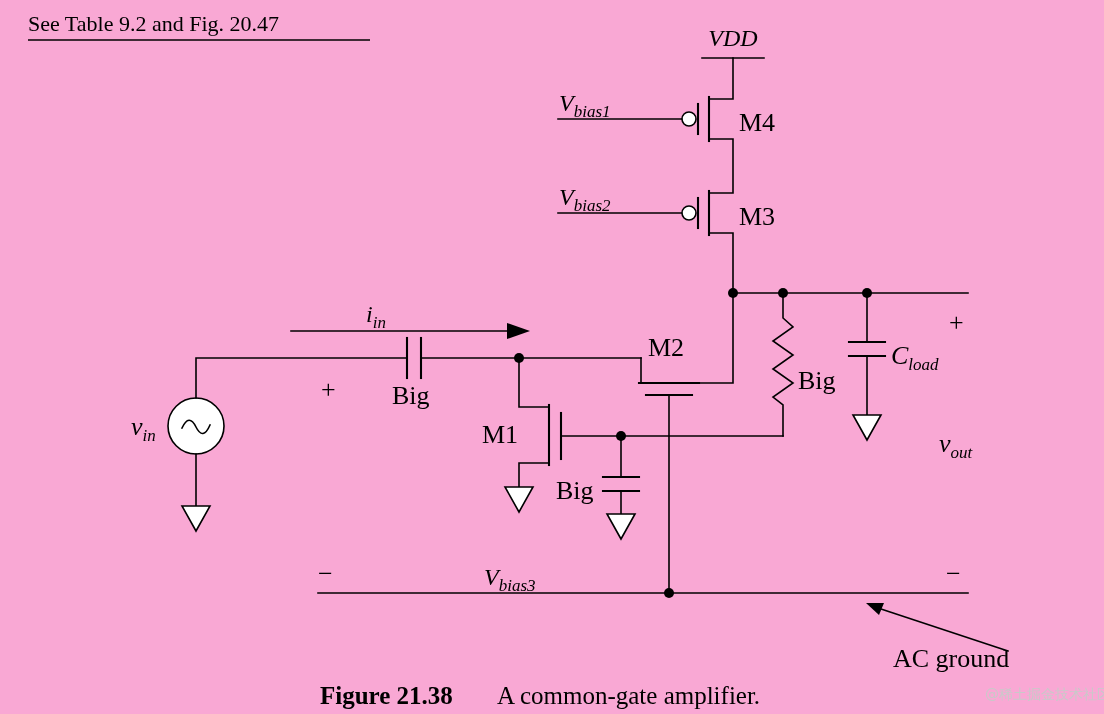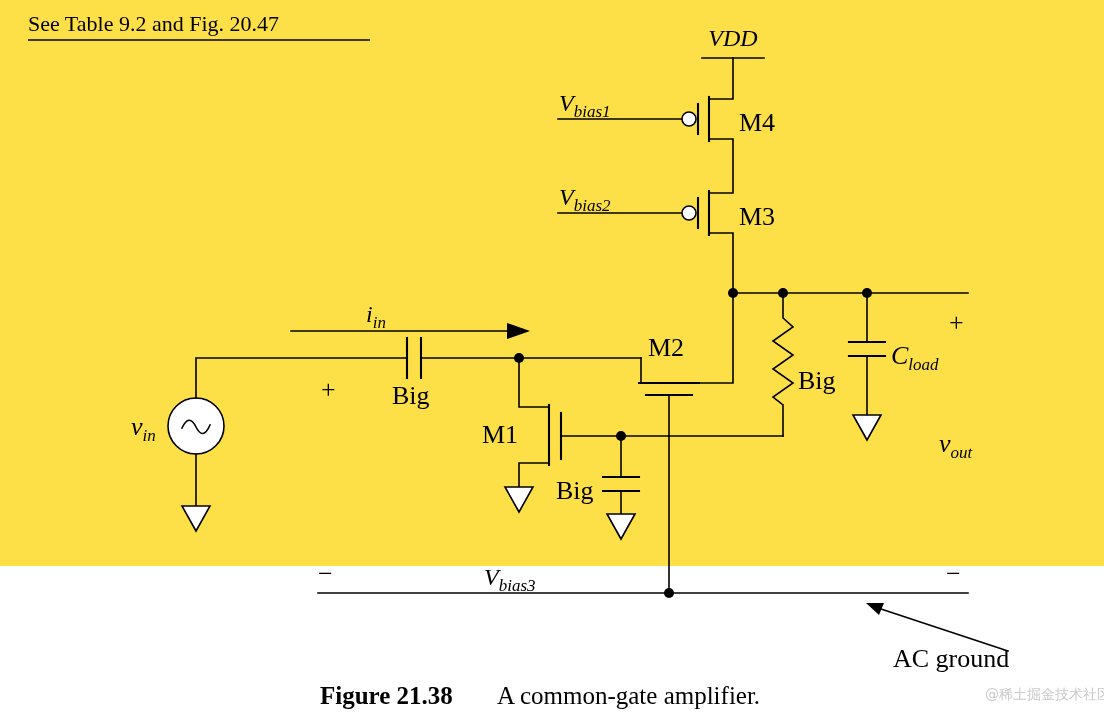--- a/index.html
+++ b/index.html
@@ -1,18 +1,18 @@
 <!DOCTYPE html>
 <html><head>
 <meta charset="utf-8">
 <style>
   * { margin:0; padding:0; box-sizing:border-box; }
   html,body { background:#ffffff; }
   body { width:1104px; height:714px; overflow:hidden; }
-  .stage { position:relative; width:1104px; height:566px; background:#fde047; }
+  .stage { position:relative; width:1104px; height:714px; background:#f9a8d4; }
   svg { display:block; }
   .w   { stroke:#000; stroke-width:1.6; fill:none; stroke-linecap:square; }
   .w2  { stroke:#000; stroke-width:2.1; fill:none; stroke-linecap:square; }
   .thin{ stroke:#000; stroke-width:1.3; fill:none; }
   .dot { fill:#000; stroke:none; }
   .fillb { fill:#000; stroke:none; }
   .sym { stroke:#000; stroke-width:1.6; fill:#ffffff; }
   .t   { font-family:"Liberation Serif","DejaVu Serif",serif; fill:#000; }
   .it  { font-style:italic; }
   .s22 { font-size:22px; }

